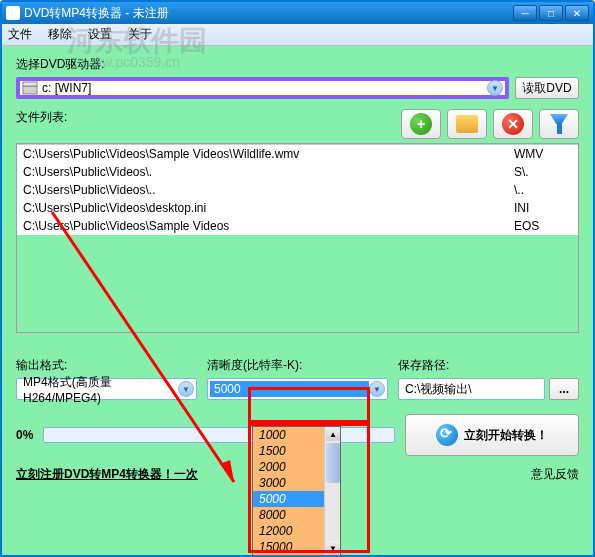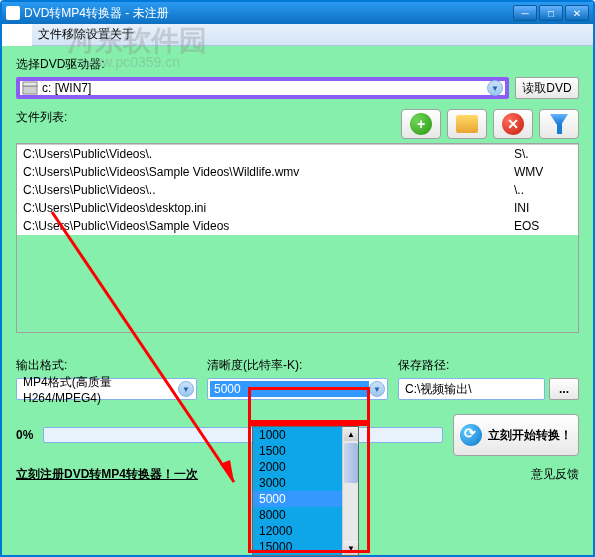--- a/index.html
+++ b/index.html
@@ -5,21 +5,21 @@
     * { margin: 0; padding: 0; box-sizing: border-box; font-family: "Microsoft YaHei", Arial, sans-serif; font-size: 12px; }
     body { width: 595px; height: 557px; background: #fff; overflow: hidden; }
     
     .window { width: 595px; height: 557px; border: 2px solid #0078d7; border-radius: 4px 4px 0 0; position: relative; }
     .titlebar { height: 22px; background: linear-gradient(to bottom, #2b9af3, #0c6fc0); display: flex; align-items: center; padding: 0 4px; border-radius: 2px 2px 0 0; }
     .title-icon { width: 14px; height: 14px; background: #fff; border-radius: 2px; margin-right: 4px; }
     .title-text { color: #fff; font-weight: normal; flex: 1; }
     .window-controls { display: flex; gap: 2px; }
     .win-btn { width: 24px; height: 16px; background: linear-gradient(to bottom, #66b3ff, #0c6fc0); border: 1px solid #0a5a9e; border-radius: 2px; display: flex; align-items: center; justify-content: center; color: #fff; font-size: 10px; cursor: pointer; }
     
-    .menubar { height: 22px; background: linear-gradient(to bottom, #e8f1fb, #d4e4f5); display: flex; align-items: center; padding: 0 6px; gap: 0; border-bottom: 1px solid #b0c4de; margin-left: 30px; }
+    .menubar { height: 22px; background: linear-gradient(to bottom, #e8f1fb, #d4e4f5); display: flex; align-items: center; padding: 0 6px; gap: 16px; border-bottom: 1px solid #b0c4de; }
     .menu-item { cursor: pointer; }
     
     .watermark { position: absolute; top: 20px; left: 65px; font-size: 28px; color: rgba(128,128,128,0.3); font-weight: bold; pointer-events: none; z-index: 100; }
     .watermark-sub { position: absolute; top: 52px; left: 80px; font-size: 14px; color: rgba(128,128,128,0.3); pointer-events: none; z-index: 100; }
     
     .content { padding: 10px 14px; height: calc(100% - 44px); background: #86efac; position: relative; }
     
     .label { display: block; margin-bottom: 4px; }
     
     .drive-row { display: flex; gap: 6px; margin-bottom: 10px; }
@@ -58,31 +58,31 @@
     .output-col-path { width: 170px; }
     .output-input { width: 100%; height: 22px; border: 1px solid #7eb4ea; display: flex; align-items: center; padding: 0 2px; background: #fff; border-radius: 2px; }
     .output-text { flex: 1; padding: 0 4px; }
     .selected-val { background: #3399ff; color: #fff; padding: 1px 4px; flex: 1; }
     
     .btn-browse { width: 30px; height: 22px; border: 1px solid #a0a0a0; background: linear-gradient(to bottom, #fff, #e8e8e8); border-radius: 2px; margin-left: 4px; cursor: pointer; font-weight: bold; }
     
     .red-box { position: absolute; border: 3px solid #ff0000; pointer-events: none; z-index: 50; }
     .red-arrow { position: absolute; pointer-events: none; z-index: 50; }
     
-    .dropdown-list { position: absolute; top: 424px; left: 250px; width: 107px; background: #0ea5e9; border: 1px solid #666; z-index: 40; }
+    .dropdown-list { position: absolute; top: 424px; left: 250px; width: 89px; background: #fdba74; border: 1px solid #666; z-index: 40; font-style: italic; }
     .dd-item { padding: 1px 6px; cursor: pointer; }
     .dd-item.selected { background: #3399ff; color: #fff; }
     .dd-scrollbar { position: absolute; right: 0; top: 0; width: 16px; height: 100%; background: #e8e8e8; border-left: 1px solid #ccc; }
     .dd-scroll-thumb { position: absolute; top: 16px; width: 14px; left: 1px; height: 40px; background: linear-gradient(to right, #c8d8f0, #a0b8e0); border-radius: 2px; }
     .dd-scroll-btn { position: absolute; width: 14px; height: 14px; left: 1px; background: linear-gradient(to bottom, #f0f0f0, #d0d0d0); display: flex; align-items: center; justify-content: center; font-size: 8px; }
     
     .progress-row { display: flex; align-items: center; gap: 10px; margin-top: 14px; }
     .progress-label { font-weight: bold; }
     .progress-bar { flex: 1; height: 16px; border: 1px solid #7eb4ea; background: #e8f2fc; border-radius: 2px; }
-    .btn-convert { width: 126px; height: 42px; border: 1px solid #a0a0a0; background: linear-gradient(to bottom, #fff, #e8e8e8); border-radius: 4px; cursor: pointer; display: flex; align-items: center; justify-content: center; gap: 6px; font-weight: bold; }
+    .btn-convert { width: 174px; height: 42px; border: 1px solid #a0a0a0; background: linear-gradient(to bottom, #fff, #e8e8e8); border-radius: 4px; cursor: pointer; display: flex; align-items: center; justify-content: center; gap: 6px; font-weight: bold; }
     .convert-icon { width: 22px; height: 22px; background: radial-gradient(circle at 30% 30%, #64c8ff, #0a7acc); border-radius: 50%; position: relative; }
     .convert-icon::after { content: '⟳'; position: absolute; top: 1px; left: 4px; color: #fff; font-size: 14px; }
     
     .footer-row { display: flex; justify-content: space-between; align-items: center; margin-top: 10px; }
     .register-link { color: #000; text-decoration: underline; font-weight: bold; cursor: pointer; }
     .feedback-link { cursor: pointer; }
   </style>
 </head>
 <body>
 
@@ -137,26 +137,26 @@
             <div class="ic-filter"></div>
           </div>
       </div>
     </div>
 
     <div class="file-table">
       <div class="table-header">
       </div>
       <div class="table-body" id="file-rows">
           <div class="tr">
+            <div class="td td-name">C:\Users\Public\Videos\Sample Videos\Wildlife.wmv</div>
+            <div class="td td-format">WMV</div>
+          </div>
+          <div class="tr">
             <div class="td td-name">C:\Users\Public\Videos\.</div>
             <div class="td td-format">S\.</div>
-          </div>
-          <div class="tr">
-            <div class="td td-name">C:\Users\Public\Videos\Sample Videos\Wildlife.wmv</div>
-            <div class="td td-format">WMV</div>
           </div>
           <div class="tr">
             <div class="td td-name">C:\Users\Public\Videos\..</div>
             <div class="td td-format">\..</div>
           </div>
           <div class="tr">
             <div class="td td-name">C:\Users\Public\Videos\desktop.ini</div>
             <div class="td td-format">INI</div>
           </div>
           <div class="tr">

